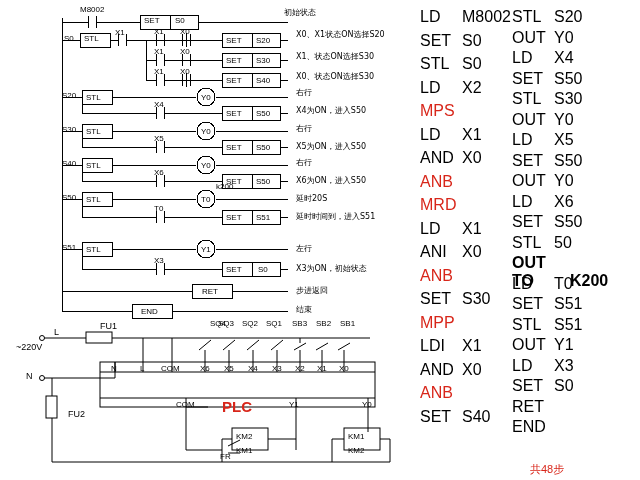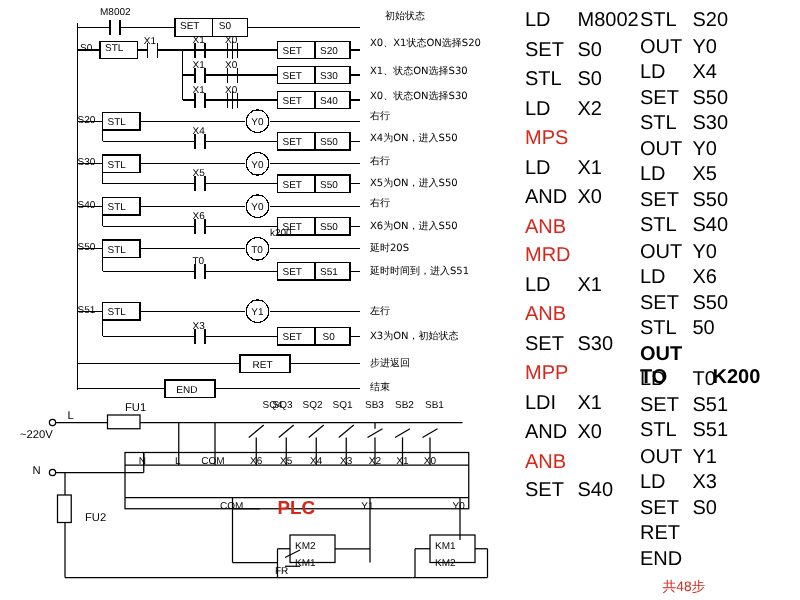--- a/index.html
+++ b/index.html
@@ -206,21 +206,21 @@
     <div class="txt" style="left:256px;top:213px;">S51</div>
     <div class="txt" style="left:62px;top:243px;">S51</div>
     <div class="txt" style="left:86px;top:245px;">STL</div>
     <div class="txt" style="left:201px;top:245px;">Y1</div>
     <div class="txt" style="left:154px;top:256px;">X3</div>
     <div class="txt" style="left:226px;top:265px;">SET</div>
     <div class="txt" style="left:258px;top:265px;">S0</div>
     <div class="txt" style="left:202px;top:287px;">RET</div>
     <div class="txt" style="left:141px;top:307px;">END</div>
 
-    <div class="txt cn" style="left:308px;top:8px;">初始状态</div>
+    <div class="txt cn" style="left:284px;top:8px;">初始状态</div>
     <div class="txt cn" style="left:296px;top:30px;">X0、X1状态ON选择S20</div>
     <div class="txt cn" style="left:296px;top:52px;">X1、状态ON选择S30</div>
     <div class="txt cn" style="left:296px;top:72px;">X0、状态ON选择S30</div>
     <div class="txt cn" style="left:296px;top:88px;">右行</div>
     <div class="txt cn" style="left:296px;top:106px;">X4为ON，进入S50</div>
     <div class="txt cn" style="left:296px;top:124px;">右行</div>
     <div class="txt cn" style="left:296px;top:142px;">X5为ON，进入S50</div>
     <div class="txt cn" style="left:296px;top:158px;">右行</div>
     <div class="txt cn" style="left:296px;top:176px;">X6为ON，进入S50</div>
     <div class="txt cn" style="left:296px;top:194px;">延时20S</div>
@@ -235,39 +235,39 @@
     <div class="row"><span class="mn">LD</span><span>M8002</span></div>
     <div class="row"><span class="mn">SET</span><span>S0</span></div>
     <div class="row"><span class="mn">STL</span><span>S0</span></div>
     <div class="row"><span class="mn">LD</span><span>X2</span></div>
     <div class="row"><span class="mn red">MPS</span><span></span></div>
     <div class="row"><span class="mn">LD</span><span>X1</span></div>
     <div class="row"><span class="mn">AND</span><span>X0</span></div>
     <div class="row"><span class="mn red">ANB</span><span></span></div>
     <div class="row"><span class="mn red">MRD</span><span></span></div>
     <div class="row"><span class="mn">LD</span><span>X1</span></div>
+    <div class="row"><span class="mn">ANI</span><span>X0</span></div>
     <div class="row"><span class="mn red">ANB</span><span></span></div>
     <div class="row"><span class="mn">SET</span><span>S30</span></div>
     <div class="row"><span class="mn red">MPP</span><span></span></div>
     <div class="row"><span class="mn">LDI</span><span>X1</span></div>
     <div class="row"><span class="mn">AND</span><span>X0</span></div>
     <div class="row"><span class="mn red">ANB</span><span></span></div>
     <div class="row"><span class="mn">SET</span><span>S40</span></div>
   </div>
 
   <div class="codecol" style="left:512px;top:8px;">
     <div class="row" style="height:20.5px;"><span class="mn">STL</span><span>S20</span></div>
     <div class="row" style="height:20.5px;"><span class="mn">OUT</span><span>Y0</span></div>
     <div class="row" style="height:20.5px;"><span class="mn">LD</span><span>X4</span></div>
     <div class="row" style="height:20.5px;"><span class="mn">SET</span><span>S50</span></div>
     <div class="row" style="height:20.5px;"><span class="mn">STL</span><span>S30</span></div>
     <div class="row" style="height:20.5px;"><span class="mn">OUT</span><span>Y0</span></div>
     <div class="row" style="height:20.5px;"><span class="mn">LD</span><span>X5</span></div>
     <div class="row" style="height:20.5px;"><span class="mn">SET</span><span>S50</span></div>
-    <div class="row" style="height:20.5px;"><span class="mn">STL</span><span>S40</span></div>
     <div class="row" style="height:20.5px;"><span class="mn">OUT</span><span>Y0</span></div>
     <div class="row" style="height:20.5px;"><span class="mn">LD</span><span>X6</span></div>
     <div class="row" style="height:20.5px;"><span class="mn">SET</span><span>S50</span></div>
     <div class="row" style="height:20.5px;"><span class="mn">STL</span><span>50</span></div>
     <div class="row" style="height:20.5px;font-weight:bold;"><span class="mn" style="width:58px;">OUT TO</span><span>K200</span></div>
     <div class="row" style="height:20.5px;"><span class="mn">LD</span><span>T0</span></div>
     <div class="row" style="height:20.5px;"><span class="mn">SET</span><span>S51</span></div>
     <div class="row" style="height:20.5px;"><span class="mn">STL</span><span>S51</span></div>
     <div class="row" style="height:20.5px;"><span class="mn">OUT</span><span>Y1</span></div>
     <div class="row" style="height:20.5px;"><span class="mn">LD</span><span>X3</span></div>

